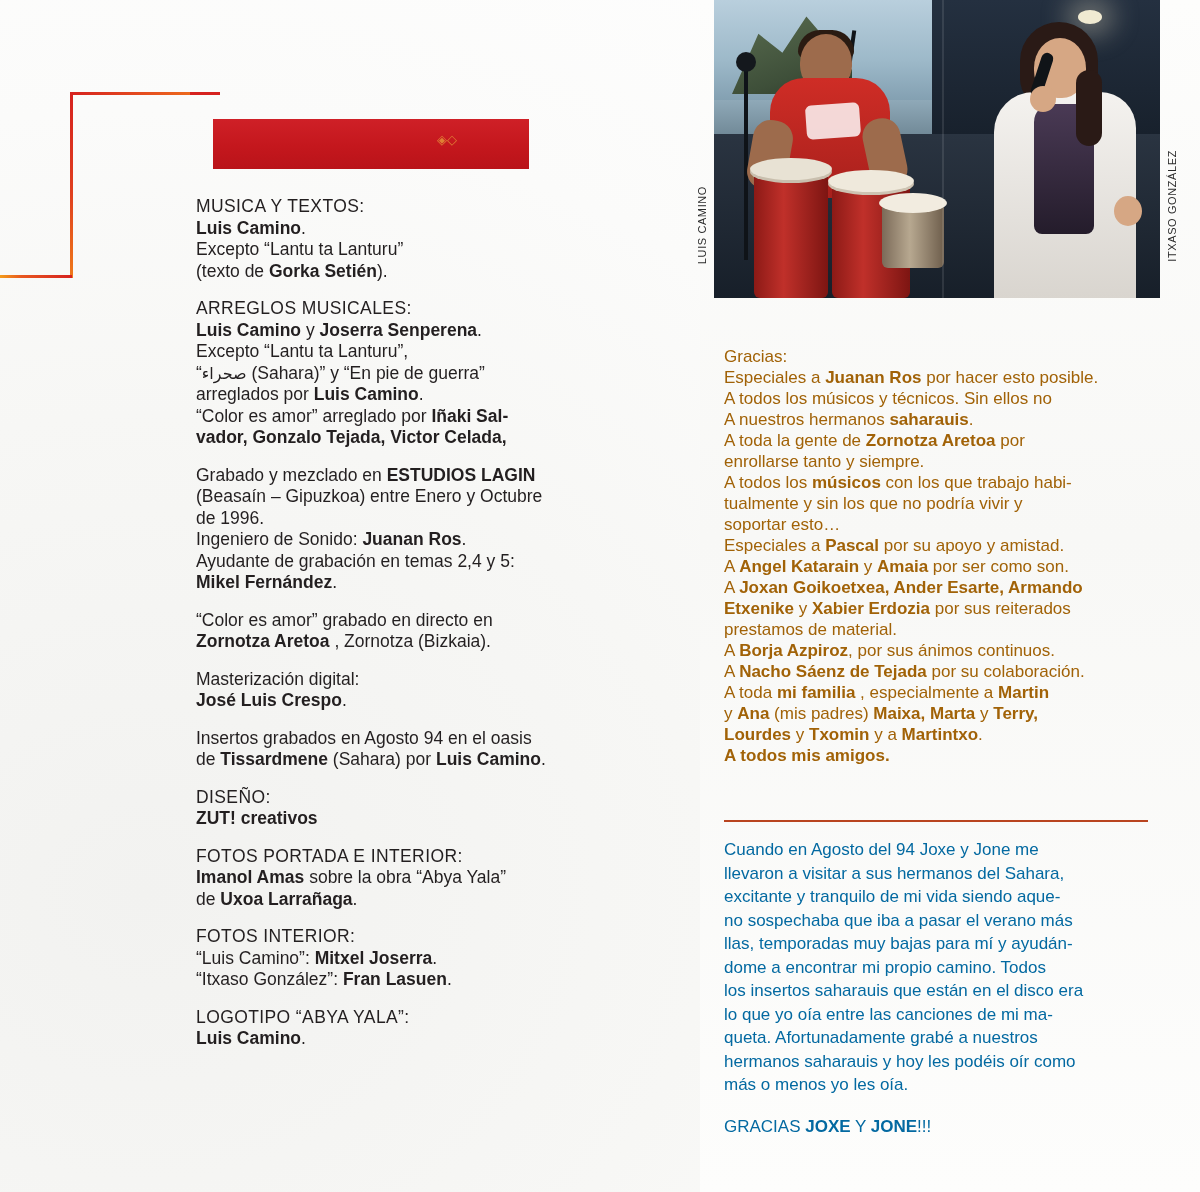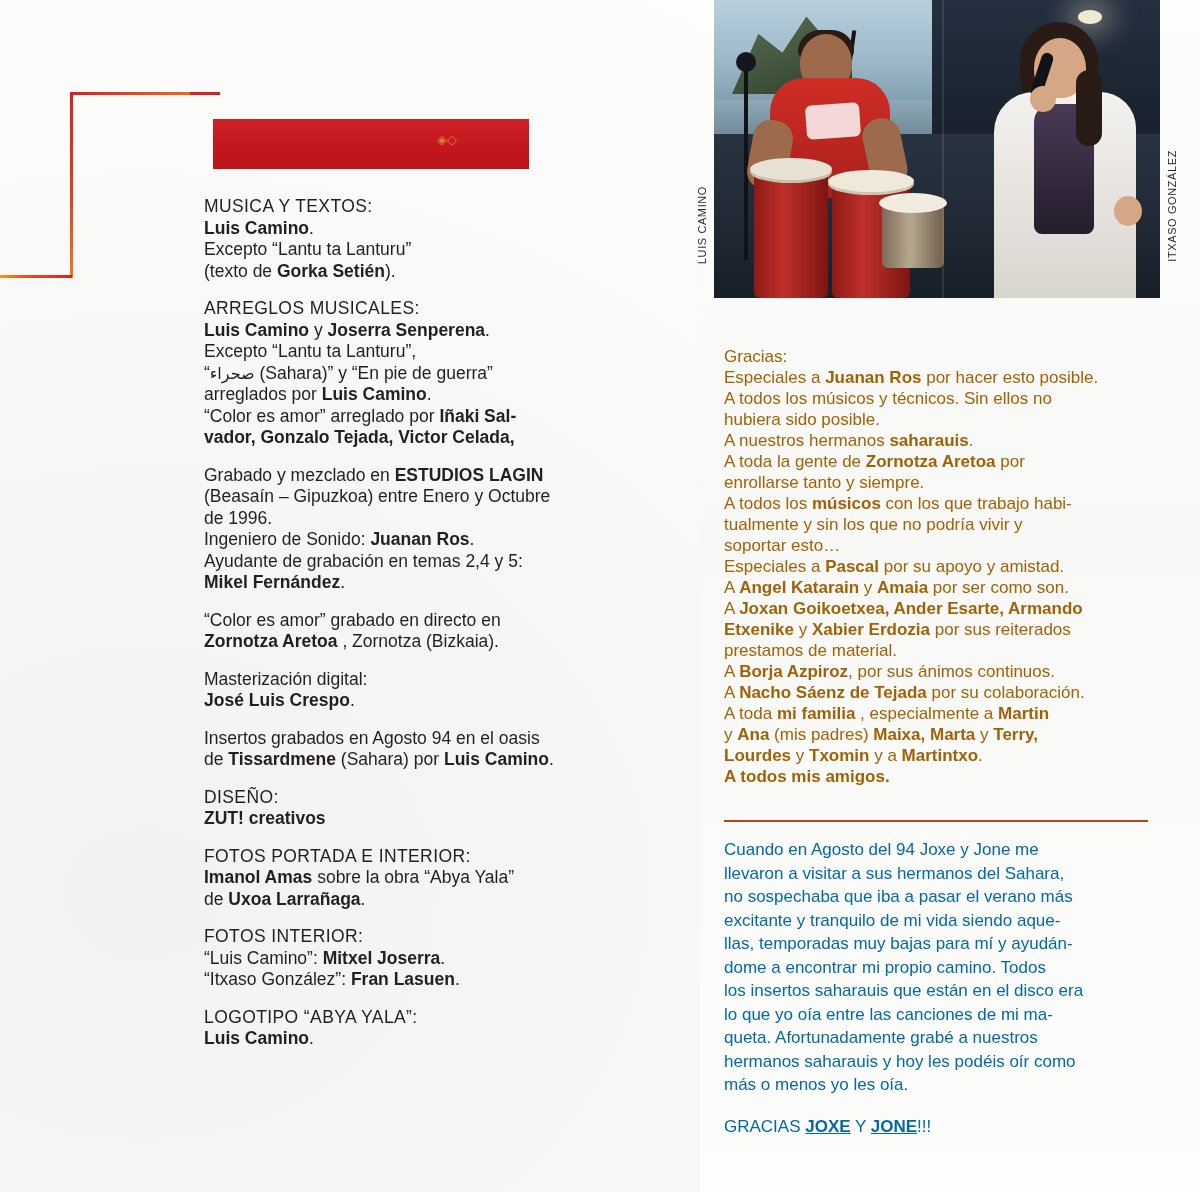--- a/index.html
+++ b/index.html
@@ -271,21 +271,21 @@
     letter-spacing: .6px;
     color: #2b2b2b;
     font-family: "Liberation Sans", sans-serif;
   }
   .credit-left { left: 696px; top: 186px; }
   .credit-right { left: 1166px; top: 150px; }
 
   
   .col-left {
     position: absolute;
-    left: 204px;
+    left: 196px;
     top: 196px;
     width: 420px;
     font-size: 17.5px;
     line-height: 21.5px;
     color: #231f20;
   }
   .col-right {
     position: absolute;
     left: 724px;
     top: 346px;
@@ -314,21 +314,21 @@
     top: 838px;
     width: 424px;
     font-size: 17px;
     line-height: 23.5px;
     color: #0369a1;
   }
   .gracias-final {
     margin-top: 18px;
     font-size: 17px;
   }
-  .gracias-final .b { font-weight: bold; text-decoration: underline; }
+  .gracias-final .b { font-weight: bold; }
 </style>
 </head>
 <body>
 
 <div class="paper"></div>
 <div class="paper-right"></div>
 
 <div class="bracket">
   <div class="h"></div>
   <div class="v"></div>
@@ -449,21 +449,20 @@
     <div class="hdr">LOGOTIPO “ABYA YALA”:</div>
     <div><span class="b">Luis Camino</span>.</div>
   </div>
 
 </div>
 
 <div class="col-right">
   <div>Gracias:</div>
   <div>Especiales a <span class="b">Juanan Ros</span> por hacer esto posible.</div>
   <div>A todos los músicos y técnicos. Sin ellos no</div>
-  <div>hubiera sido posible.</div>
   <div>A nuestros hermanos <span class="b">saharauis</span>.</div>
   <div>A toda la gente de <span class="b">Zornotza Aretoa</span> por</div>
   <div>enrollarse tanto y siempre.</div>
   <div>A todos los <span class="b">músicos</span> con los que trabajo habi-</div>
   <div>tualmente y sin los que no podría vivir y</div>
   <div>soportar esto…</div>
   <div>Especiales a <span class="b">Pascal</span> por su apoyo y amistad.</div>
   <div>A <span class="b">Angel Katarain</span> y <span class="b">Amaia</span> por ser como son.</div>
   <div>A <span class="b">Joxan Goikoetxea, Ander Esarte, Armando</span></div>
   <div><span class="b">Etxenike</span> y <span class="b">Xabier Erdozia</span> por sus reiterados</div>
@@ -474,22 +473,22 @@
   <div>y  <span class="b">Ana</span> (mis padres) <span class="b">Maixa, Marta</span> y <span class="b">Terry,</span></div>
   <div><span class="b">Lourdes</span> y <span class="b">Txomin</span> y  a <span class="b">Martintxo</span>.</div>
   <div><span class="b">A todos mis amigos.</span></div>
 </div>
 
 <div class="rule"></div>
 
 <div class="col-right-2">
   <div>Cuando en Agosto del 94 Joxe y Jone me</div>
   <div>llevaron a visitar a sus hermanos del Sahara,</div>
+  <div>excitante y tranquilo de mi vida siendo aque-</div>
   <div>no sospechaba que iba a pasar el verano más</div>
-  <div>excitante y tranquilo de mi vida siendo aque-</div>
   <div>llas, temporadas muy bajas para mí y ayudán-</div>
   <div>dome a encontrar mi propio camino. Todos</div>
   <div>los insertos saharauis que están en el disco era</div>
   <div>lo que yo oía entre las canciones de mi ma-</div>
   <div>queta. Afortunadamente grabé a nuestros</div>
   <div>hermanos saharauis y hoy les podéis oír como</div>
   <div>más o menos yo les oía.</div>
 
   <div class="gracias-final">
     GRACIAS <span class="b">JOXE</span> Y <span class="b">JONE</span>!!!

